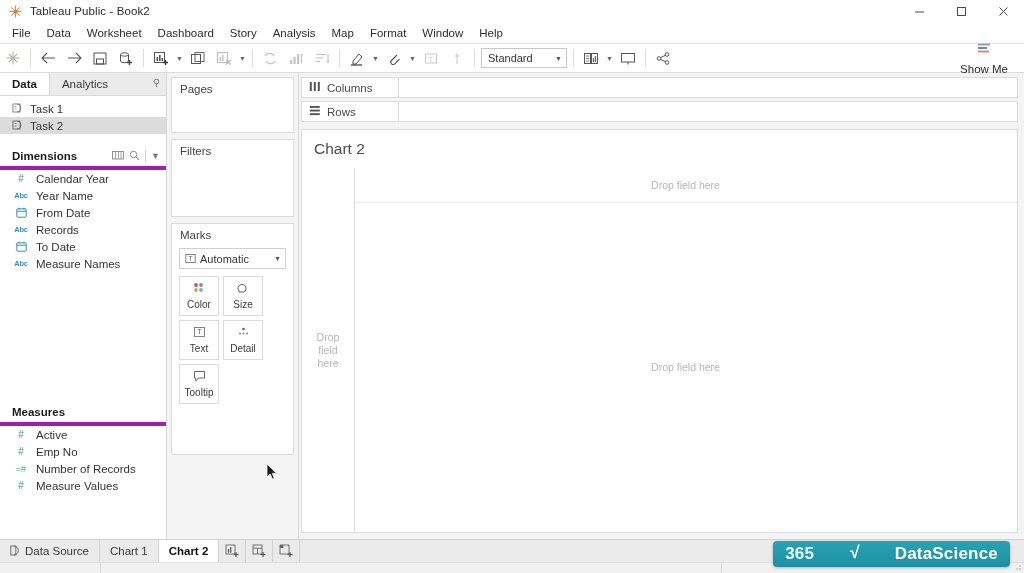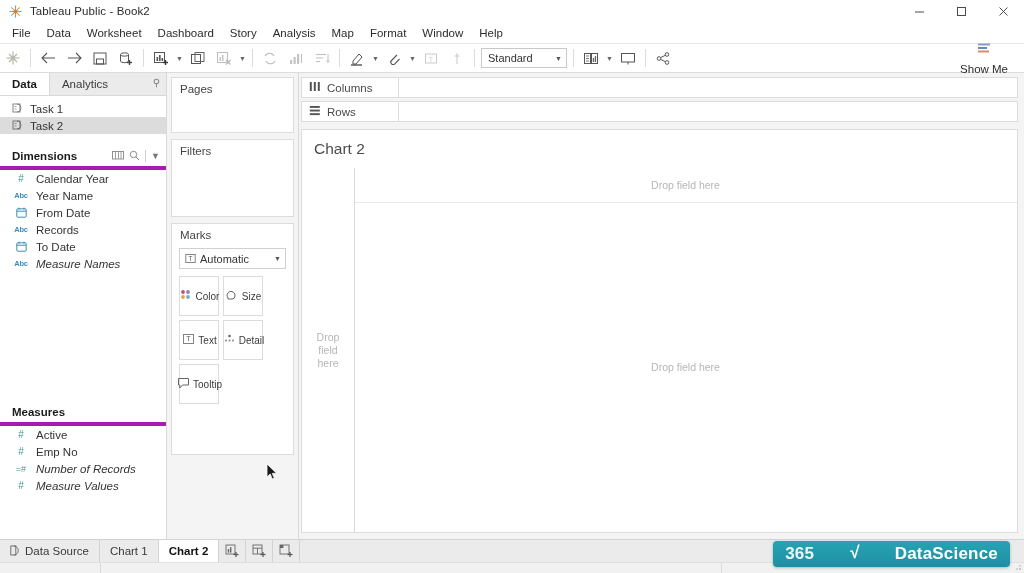--- a/index.html
+++ b/index.html
@@ -205,21 +205,21 @@
     color: #3d9c8f;
     font-size: 10px;
     flex: 0 0 14px;
   }
   .fld-icon.abc {
     color: #3a8fb7;
     font-size: 7.5px;
     letter-spacing: -0.2px;
     font-weight: 600;
   }
-  .fld-name.italic { font-style: italic; }
+  .fld-name.italic { }
 
   
   .midpane {
     width: 132px;
     background: #f4f4f4;
     border-right: 1px solid #d9d9d9;
     padding: 4px 4px 0 4px;
     box-sizing: border-box;
     display: flex; flex-direction: column;
     gap: 6px;
@@ -257,21 +257,21 @@
   .mark-grid {
     display: flex;
     flex-wrap: wrap;
     gap: 4px;
     padding: 0 7px;
   }
   .mark-btn {
     width: 38px; height: 38px;
     border: 1px solid #dcdcdc;
     background: #fff;
-    display: flex; flex-direction: row;
+    display: flex; flex-direction: column;
     align-items: center; justify-content: center;
     gap: 2px;
     font-size: 10px;
     color: #3a3a3a;
   }
   .marks-spacer { height: 42px; }
 
   
   .rightpane {
     flex: 1;

